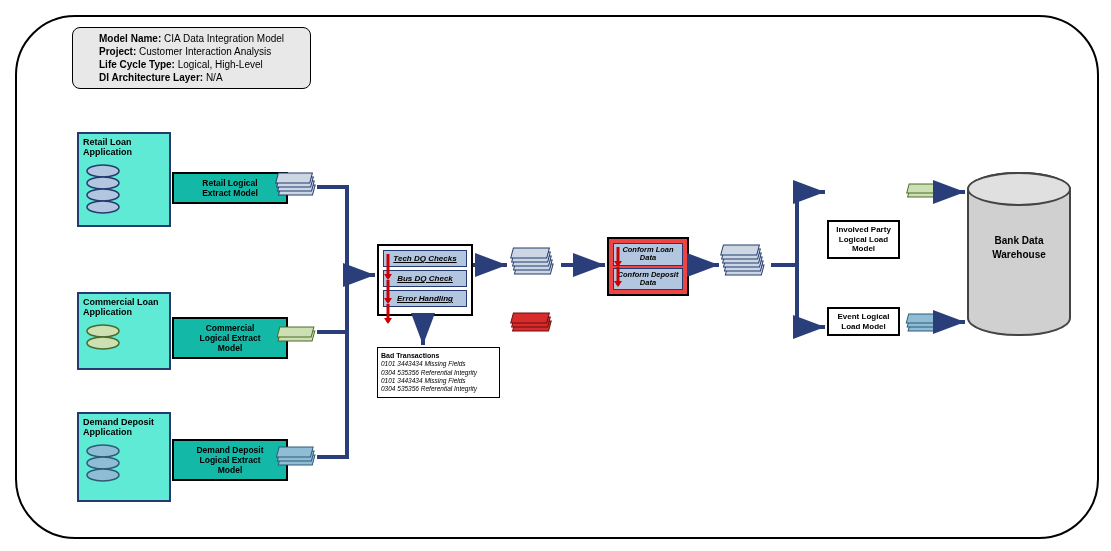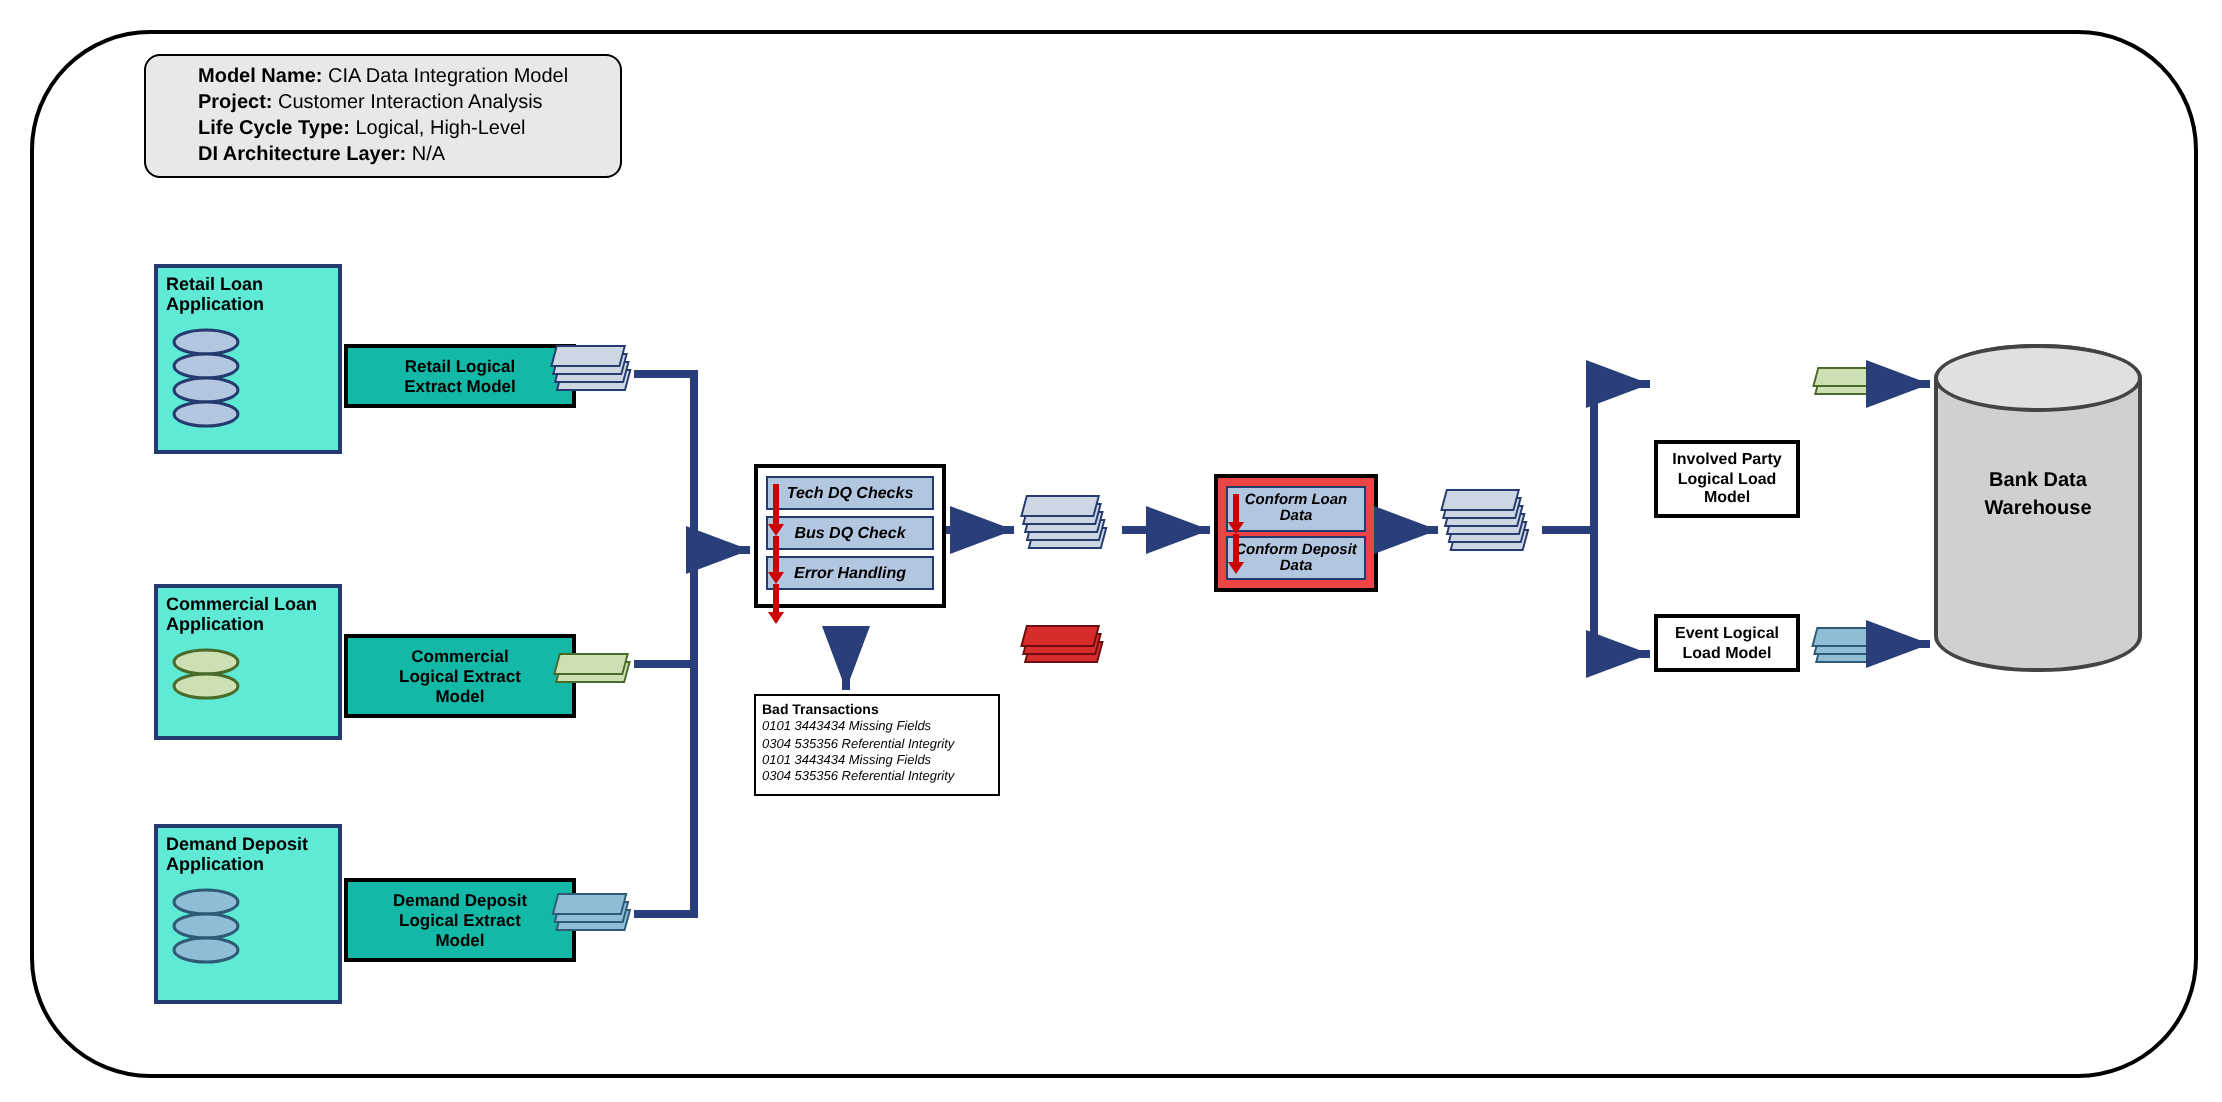--- a/index.html
+++ b/index.html
@@ -201,21 +201,21 @@
     </g>
   </svg>
   <svg width="50" height="35" style="position:absolute;top:423px;left:255px;">
     <g transform="skewX(-15)">
       <rect x="13" y="15" width="34" height="10" fill="#8FBDD6" stroke="#2E5A75"></rect>
       <rect x="11" y="11" width="34" height="10" fill="#8FBDD6" stroke="#2E5A75"></rect>
       <rect x="9" y="7" width="34" height="10" fill="#8FBDD6" stroke="#2E5A75"></rect>
     </g>
   </svg>
 
-  <div class="process-box" style="top:215px;left:360px;">
+  <div class="process-box" style="top:227px;left:360px;text-decoration:underline;">
     <div class="process-step">Tech DQ Checks</div>
     <div class="process-step">Bus DQ Check</div>
     <div class="process-step">Error Handling</div>
     <svg style="position:absolute;top:4px;left:2px;width:14px;height:78px;">
       <path d="M7 4 L7 28" stroke="#c00" stroke-width="3"></path>
       <path d="M3 24 L7 30 L11 24 Z" fill="#c00"></path>
       <path d="M7 30 L7 52" stroke="#c00" stroke-width="3"></path>
       <path d="M3 48 L7 54 L11 48 Z" fill="#c00"></path>
       <path d="M7 54 L7 72" stroke="#c00" stroke-width="3"></path>
       <path d="M3 68 L7 74 L11 68 Z" fill="#c00"></path>

